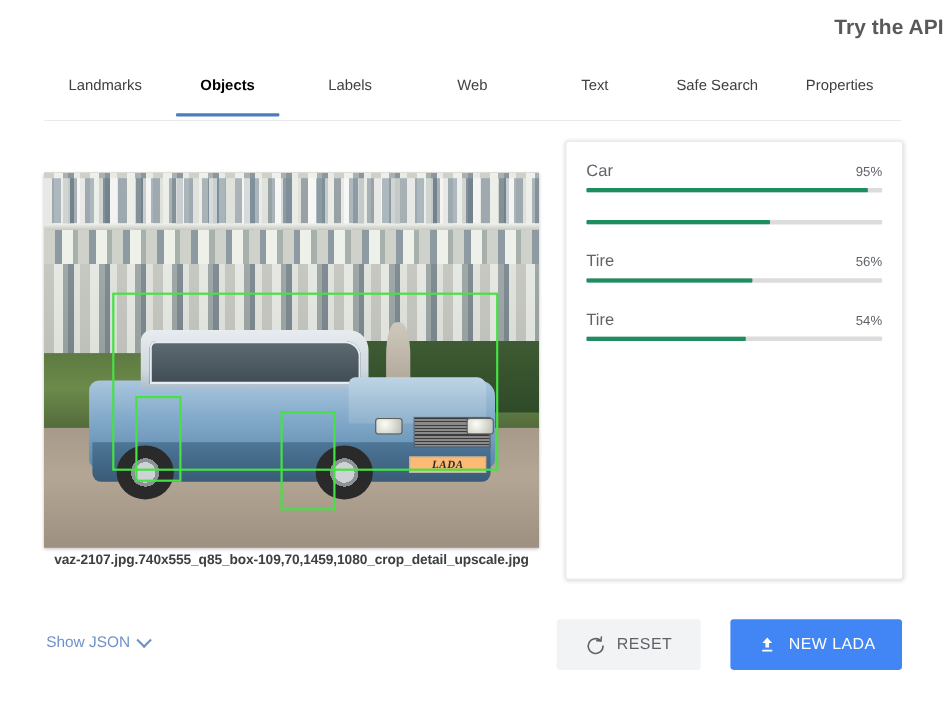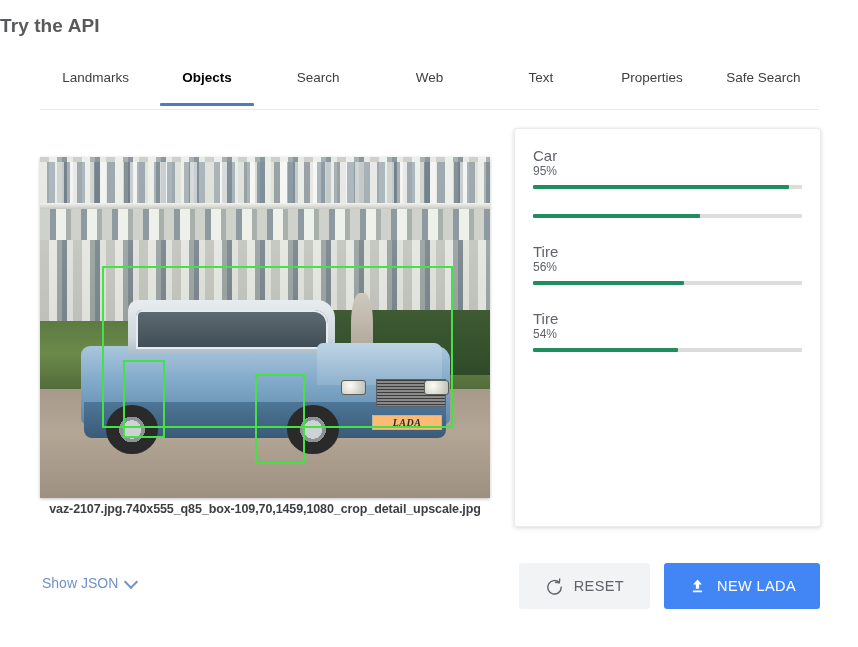--- a/index.html
+++ b/index.html
@@ -21,21 +21,21 @@
     background: #ffffff;
     overflow: hidden;
   }
 
   
   .page-title {
     position: absolute;
     top: 15px;
     left: 0;
     width: 858px;
-    text-align: left;
+    text-align: right;
     font-size: 19px;
     font-weight: bold;
     color: #58595b;
     letter-spacing: 0.1px;
   }
 
   
   .tabs {
     position: absolute;
     top: 70px;
@@ -241,21 +241,20 @@
     border-radius: 3px;
     box-shadow: 0 1px 4px rgba(0,0,0,0.16);
     padding: 18px 18px 0 18px;
   }
   .result-row { margin-bottom: 25px; }
   .result-head {
     display: flex;
     justify-content: space-between;
     align-items: baseline;
     margin-bottom: 7px;
-    flex-direction: column;
   }
   .result-label { font-size: 15px; color: #5f6368; }
   .result-score { font-size: 12px; color: #5f6368; }
   .result-track {
     position: relative;
     height: 4px;
     background: #dcdcdc;
     border-radius: 1px;
     overflow: hidden;
   }
@@ -308,20 +307,21 @@
     align-items: center;
     justify-content: center;
     gap: 10px;
     height: 46px;
     border: none;
     border-radius: 3px;
     font-family: "Liberation Sans", sans-serif;
     font-size: 14.5px;
     letter-spacing: 0.4px;
     cursor: pointer;
+    margin-left: 13px;
   }
   .btn-reset {
     background: #f1f3f4;
     color: #5f6368;
     padding: 0 26px;
   }
   .btn-newfile {
     background: #4285f4;
     color: #ffffff;
     padding: 0 24px;
@@ -338,37 +338,37 @@
   <div class="tabs">
     <div class="tab">
       <span>Landmarks</span>
       
     </div>
     <div class="tab active">
       <span>Objects</span>
       <span class="tab-underline"></span>
     </div>
     <div class="tab">
-      <span>Search</span>
+      <span>Labels</span>
       
     </div>
     <div class="tab">
       <span>Web</span>
       
     </div>
     <div class="tab">
       <span>Text</span>
       
     </div>
     <div class="tab">
+      <span>Safe Search</span>
+      
+    </div>
+    <div class="tab">
       <span>Properties</span>
-      
-    </div>
-    <div class="tab">
-      <span>Safe Search</span>
       
     </div>
   </div>
 
   <div class="image-panel">
     <div class="image-frame">
       <div class="photo">
         <div class="sky"></div>
         <div class="palace">
           <div class="palace-upper"></div>

